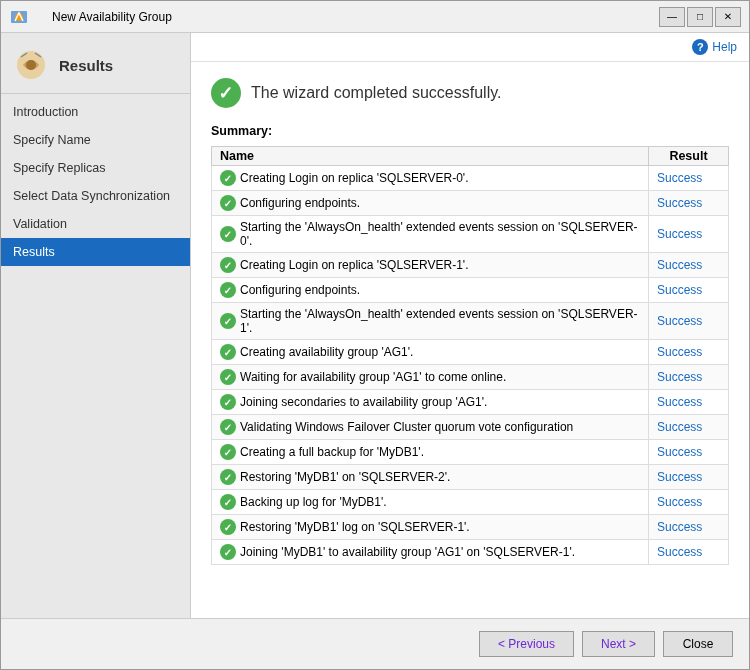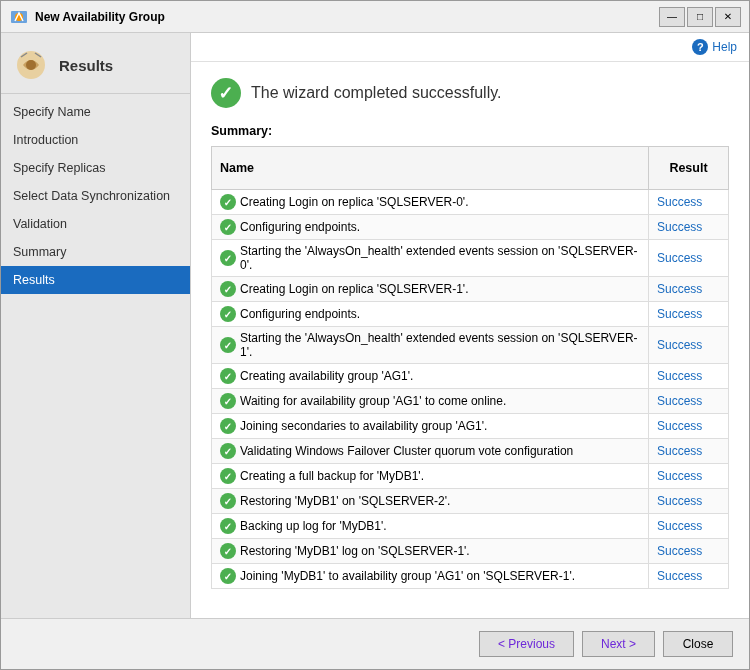--- a/index.html
+++ b/index.html
@@ -29,23 +29,24 @@
       flex-shrink: 0;
     }
     .title-bar-icon {
       width: 20px;
       height: 20px;
       margin-right: 6px;
       flex-shrink: 0;
     }
     .title-bar-text {
       font-size: 12px;
-      font-weight: bold;
+      font-weight: normal;
       flex: 1;
       color: #000;
+      margin-left: 17px;
     }
     .title-bar-buttons {
       display: flex;
       gap: 2px;
     }
     .title-bar-btn {
       width: 26px;
       height: 20px;
       border: 1px solid #999;
       background: #e0e0e0;
@@ -143,21 +144,21 @@
       font-size: 12.5px;
     }
     .results-table {
       width: 100%;
       border-collapse: collapse;
       border: 1px solid #ccc;
     }
     .results-table th {
       background: #f5f5f5;
       border: 1px solid #ccc;
-      padding: 14px 8px;
+      padding: 2px 8px;
       text-align: left;
       font-size: 12.5px;
       font-weight: 600;
     }
     .results-table th.result-col {
       width: 80px;
       text-align: center;
     }
     .results-table td {
       border: 1px solid #ddd;
@@ -262,36 +263,33 @@
             <path d="M10 18 Q18 8 26 18 Q18 28 10 18Z" fill="#c8a060"></path>
             <circle cx="18" cy="18" r="5" fill="#a07030"></circle>
             <path d="M8 10 L14 6" stroke="#888" stroke-width="1.5"></path>
             <path d="M28 10 L22 6" stroke="#888" stroke-width="1.5"></path>
           </svg>
         </div>
         <span class="sidebar-title">Results</span>
       </div>
       <div class="sidebar-items">
         <div class="sidebar-item">
+          <span>Introduction</span>
+        </div>
+        <div class="sidebar-item">
           <span>Specify Name</span>
-        </div>
-        <div class="sidebar-item">
-          <span>Introduction</span>
         </div>
         <div class="sidebar-item">
           <span>Specify Replicas</span>
         </div>
         <div class="sidebar-item">
           <span>Select Data Synchronization</span>
         </div>
         <div class="sidebar-item">
           <span>Validation</span>
-        </div>
-        <div class="sidebar-item">
-          <span>Summary</span>
         </div>
         <div class="sidebar-item active">
           <span>Results</span>
         </div>
       </div>
     </div>
 
     <div class="content-area">
       <div class="content-header">
         <div class="help-link">

